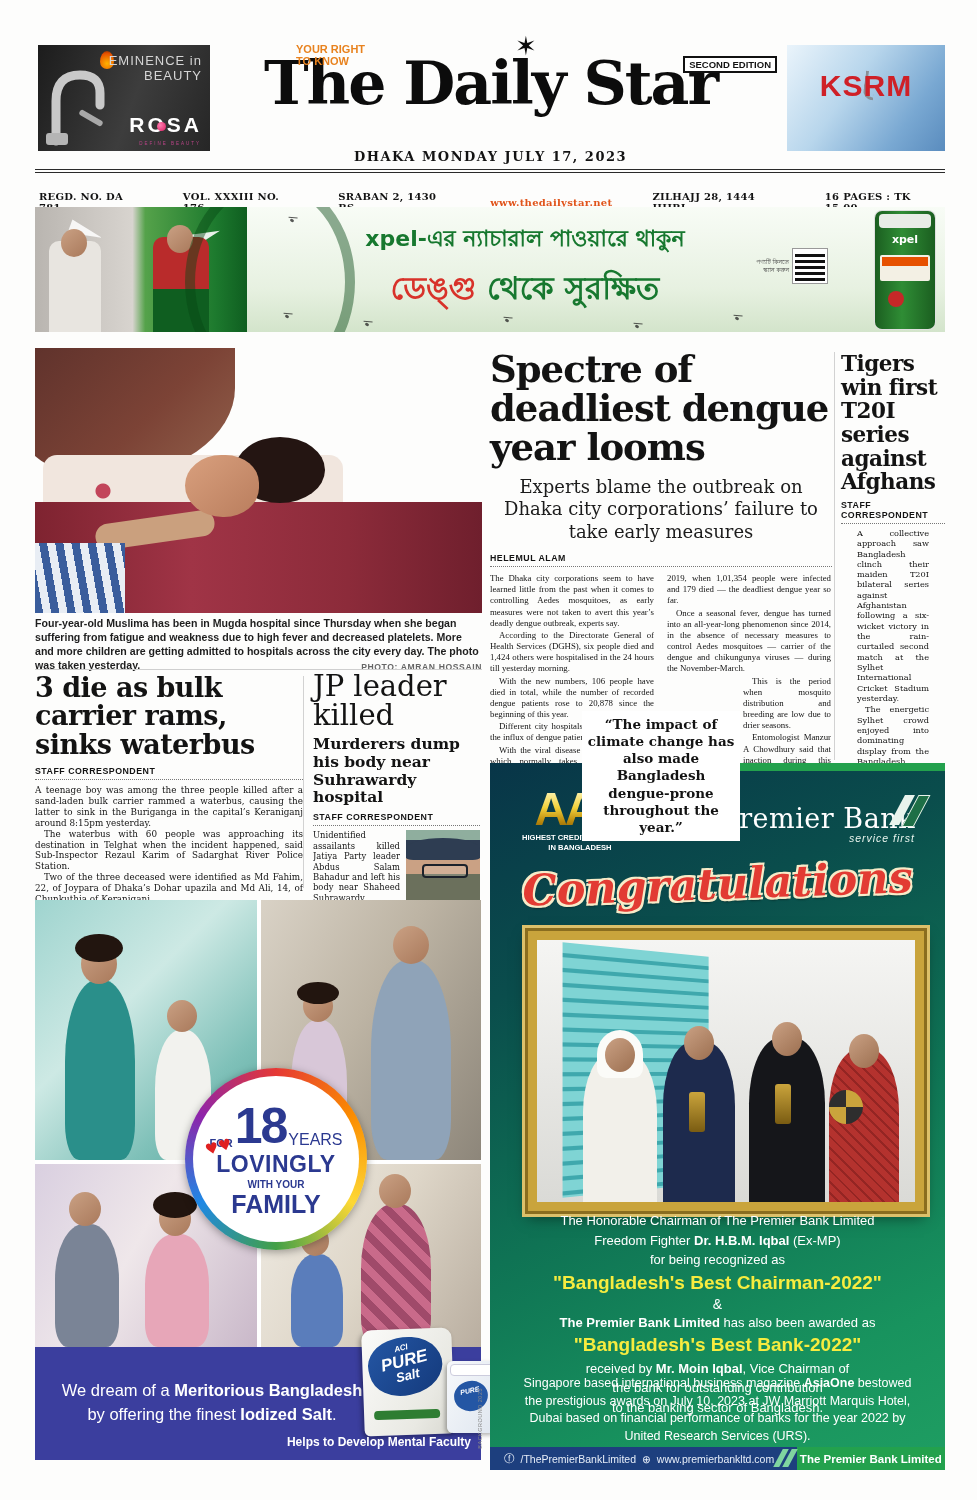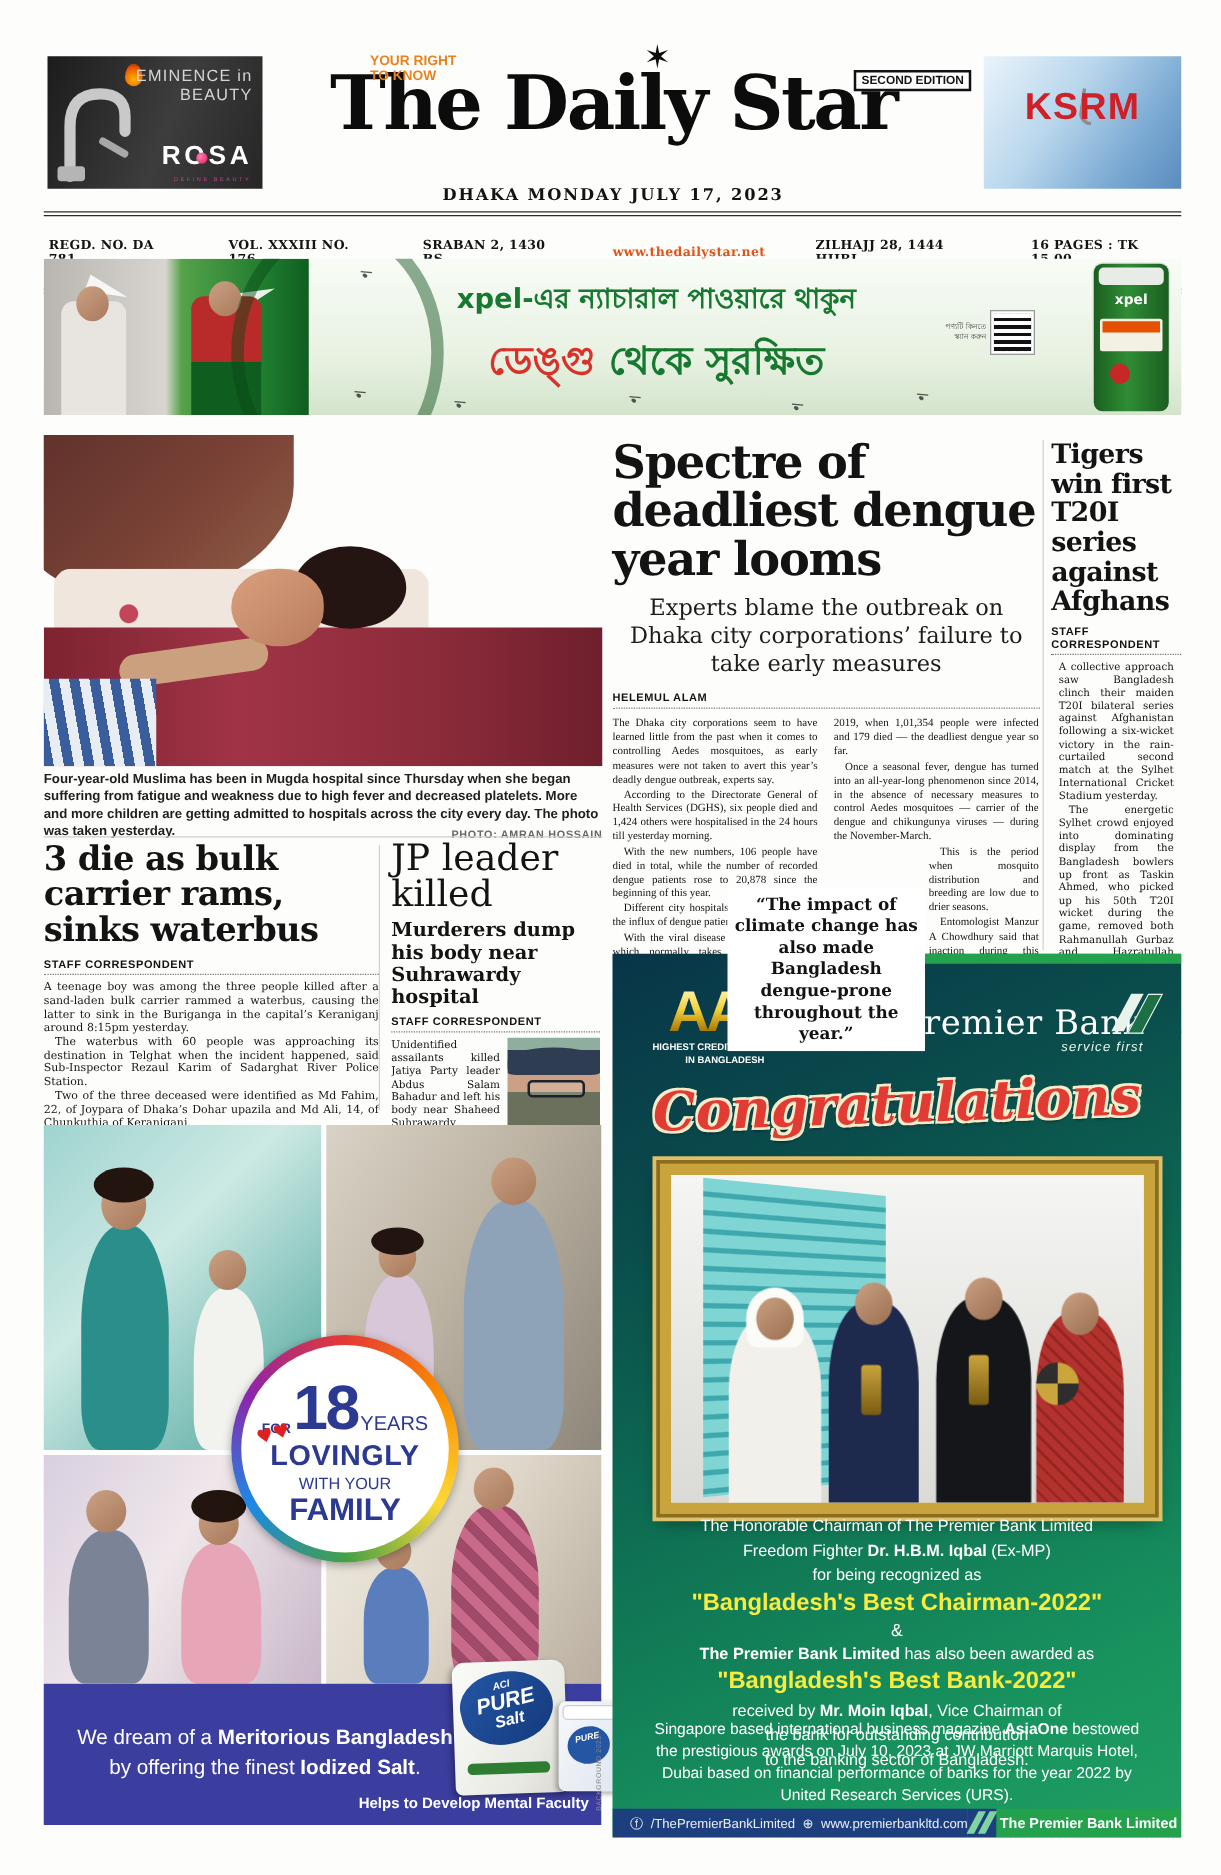--- a/index.html
+++ b/index.html
@@ -124,21 +124,21 @@
   .narrow{margin-right:50px;}
   .pullquote{float:left;width:148px;margin:40px 8px 6px -80px;background:#fff;box-shadow:0 0 0 5px #fff;
      position:relative;z-index:2;text-align:center;font-weight:700;font-size:13.5px;line-height:1.28;}
   .seepage{text-align:right;font-family:"Liberation Sans",sans-serif;font-weight:700;font-size:8.4px;margin-top:3px;}
   .redline{margin-top:7px;color:#b5342c;font-family:"Liberation Sans",sans-serif;font-weight:700;font-size:9px;}
 
   
   .sports{left:841px;top:352px;width:104px;}
   .sports-hl{font-weight:900;font-size:21.5px;line-height:1.1;letter-spacing:-.5px;}
   .sports-body{height:288px;overflow:hidden;margin-top:4px;}
-  .sports-body p{margin:0 6px 1px;font-size:8.2px;line-height:1.26;text-align:justify;text-indent:8px;}
+  .sports-body p{margin:0 16px 1px;font-size:8.2px;line-height:1.26;text-align:justify;text-indent:8px;}
   .sports-body p.ni{text-indent:0;}
 
   
   .waterbus{left:35px;top:674px;width:268px;}
   .wb-hl{font-weight:900;font-size:27px;line-height:1.05;letter-spacing:-.5px;}
   .wb-body{margin-top:5px;height:128px;overflow:hidden;}
   .wb-body p{margin:0;font-size:8.8px;line-height:1.24;text-align:justify;text-indent:9px;}
   .wb-body p.ni{text-indent:0;}
 
   
@@ -166,21 +166,21 @@
   .aci-circle-ring{left:150px;top:168px;width:182px;height:182px;border-radius:50%;
      background:conic-gradient(#e53935,#fb8c00,#fdd835,#43a047,#1e88e5,#8e24aa,#e53935);
      display:flex;align-items:center;justify-content:center;box-shadow:0 2px 8px rgba(0,0,0,.35);}
   .aci-circle{width:166px;height:166px;border-radius:50%;background:#fff;text-align:center;
      font-family:"Liberation Sans",sans-serif;color:#2b3990;position:relative;}
   .for18{margin-top:28px;display:flex;align-items:flex-end;justify-content:center;gap:2px;}
   .for-lbl{font-weight:700;font-size:11px;margin-top:18px;}
   .n18{font-weight:800;font-size:50px;line-height:.9;letter-spacing:-2px;}
   .years-lbl{font-weight:400;font-size:16px;margin-top:0;}
   .lovingly{font-weight:800;font-size:23px;letter-spacing:.5px;margin-top:2px;}
-  .withyour{font-weight:400;font-size:13px;margin-top:1px;}
+  .withyour{font-weight:700;font-size:10px;margin-top:1px;}
   .family{font-weight:800;font-size:25px;margin-top:0;}
   .hearts{position:absolute;left:12px;top:62px;color:#e02020;font-size:15px;font-family:"DejaVu Sans",sans-serif;transform:rotate(-15deg);}
   .aci-band{position:absolute;left:0;top:447px;width:446px;height:113px;background:#3b3e9e;}
   .dream{position:absolute;left:22px;top:32px;width:310px;color:#fff;text-align:center;
      font-family:"Liberation Sans",sans-serif;font-weight:300;font-size:16.5px;line-height:1.45;}
   .dream b{font-weight:700;}
   .salt-pack{position:absolute;left:328px;top:-18px;width:90px;height:106px;background:linear-gradient(120deg,#fbfbf9,#e9e9e3 70%,#d8d8d0);
      border-radius:10px 10px 6px 6px;transform:rotate(-2deg);box-shadow:-2px 2px 5px rgba(0,0,0,.35);overflow:hidden;}
   .salt-logo{position:absolute;left:6px;top:8px;width:74px;height:58px;background:linear-gradient(140deg,#2456a4,#143a7c);
      border-radius:45% 55% 50% 50%;transform:rotate(-12deg);color:#fff;text-align:center;

